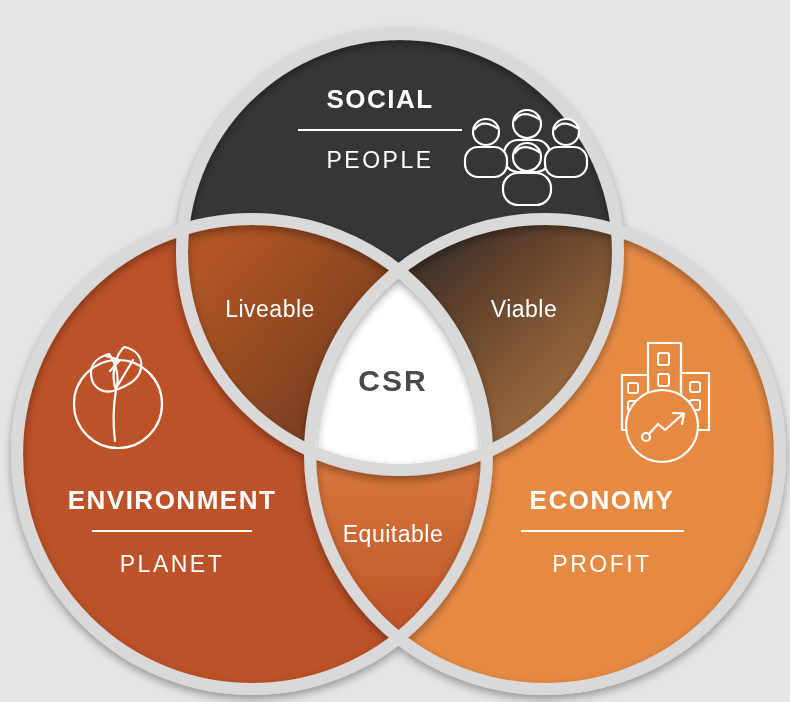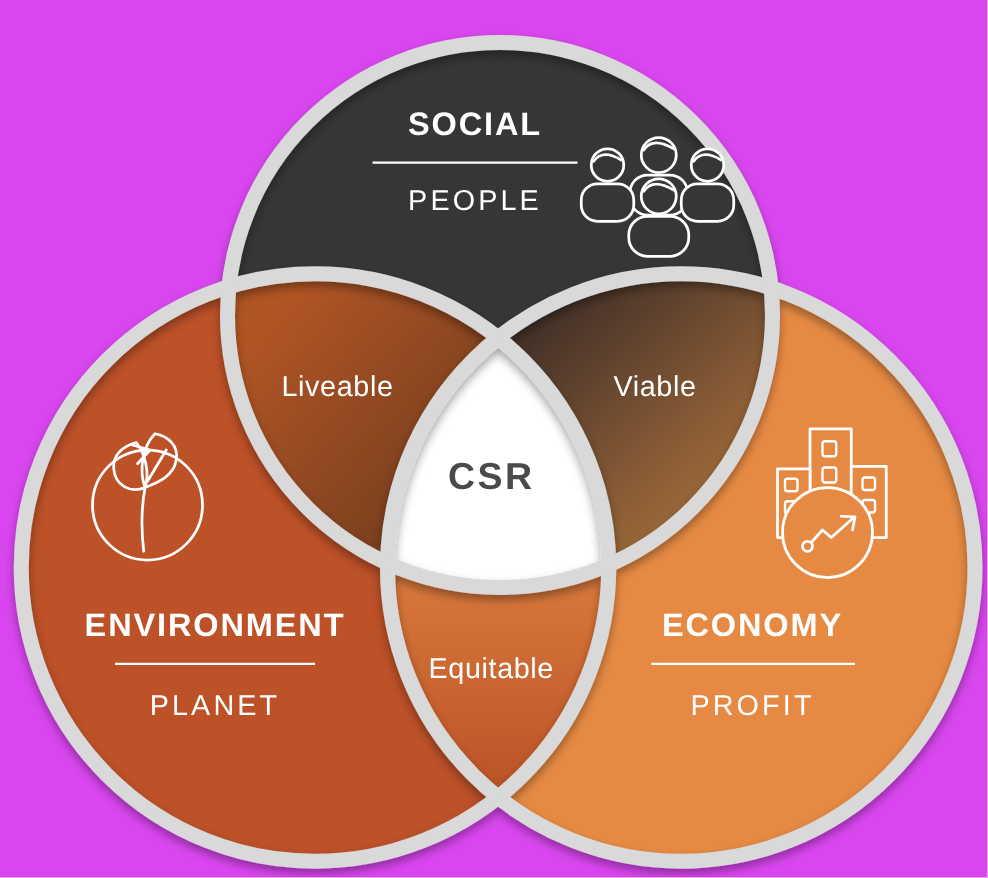--- a/index.html
+++ b/index.html
@@ -4,21 +4,21 @@
 <style>
   html, body {
     margin: 0;
     padding: 0;
     background: #ffffff;
   }
   .stage {
     position: relative;
     width: 790px;
     height: 702px;
-    background: #d946ef;
+    background: #e5e5e5;
     overflow: hidden;
   }
   svg {
     display: block;
     font-family: "Liberation Sans", "DejaVu Sans", sans-serif;
   }
   .circle-title {
     font-size: 26px;
     font-weight: bold;
     letter-spacing: 1.5px;

